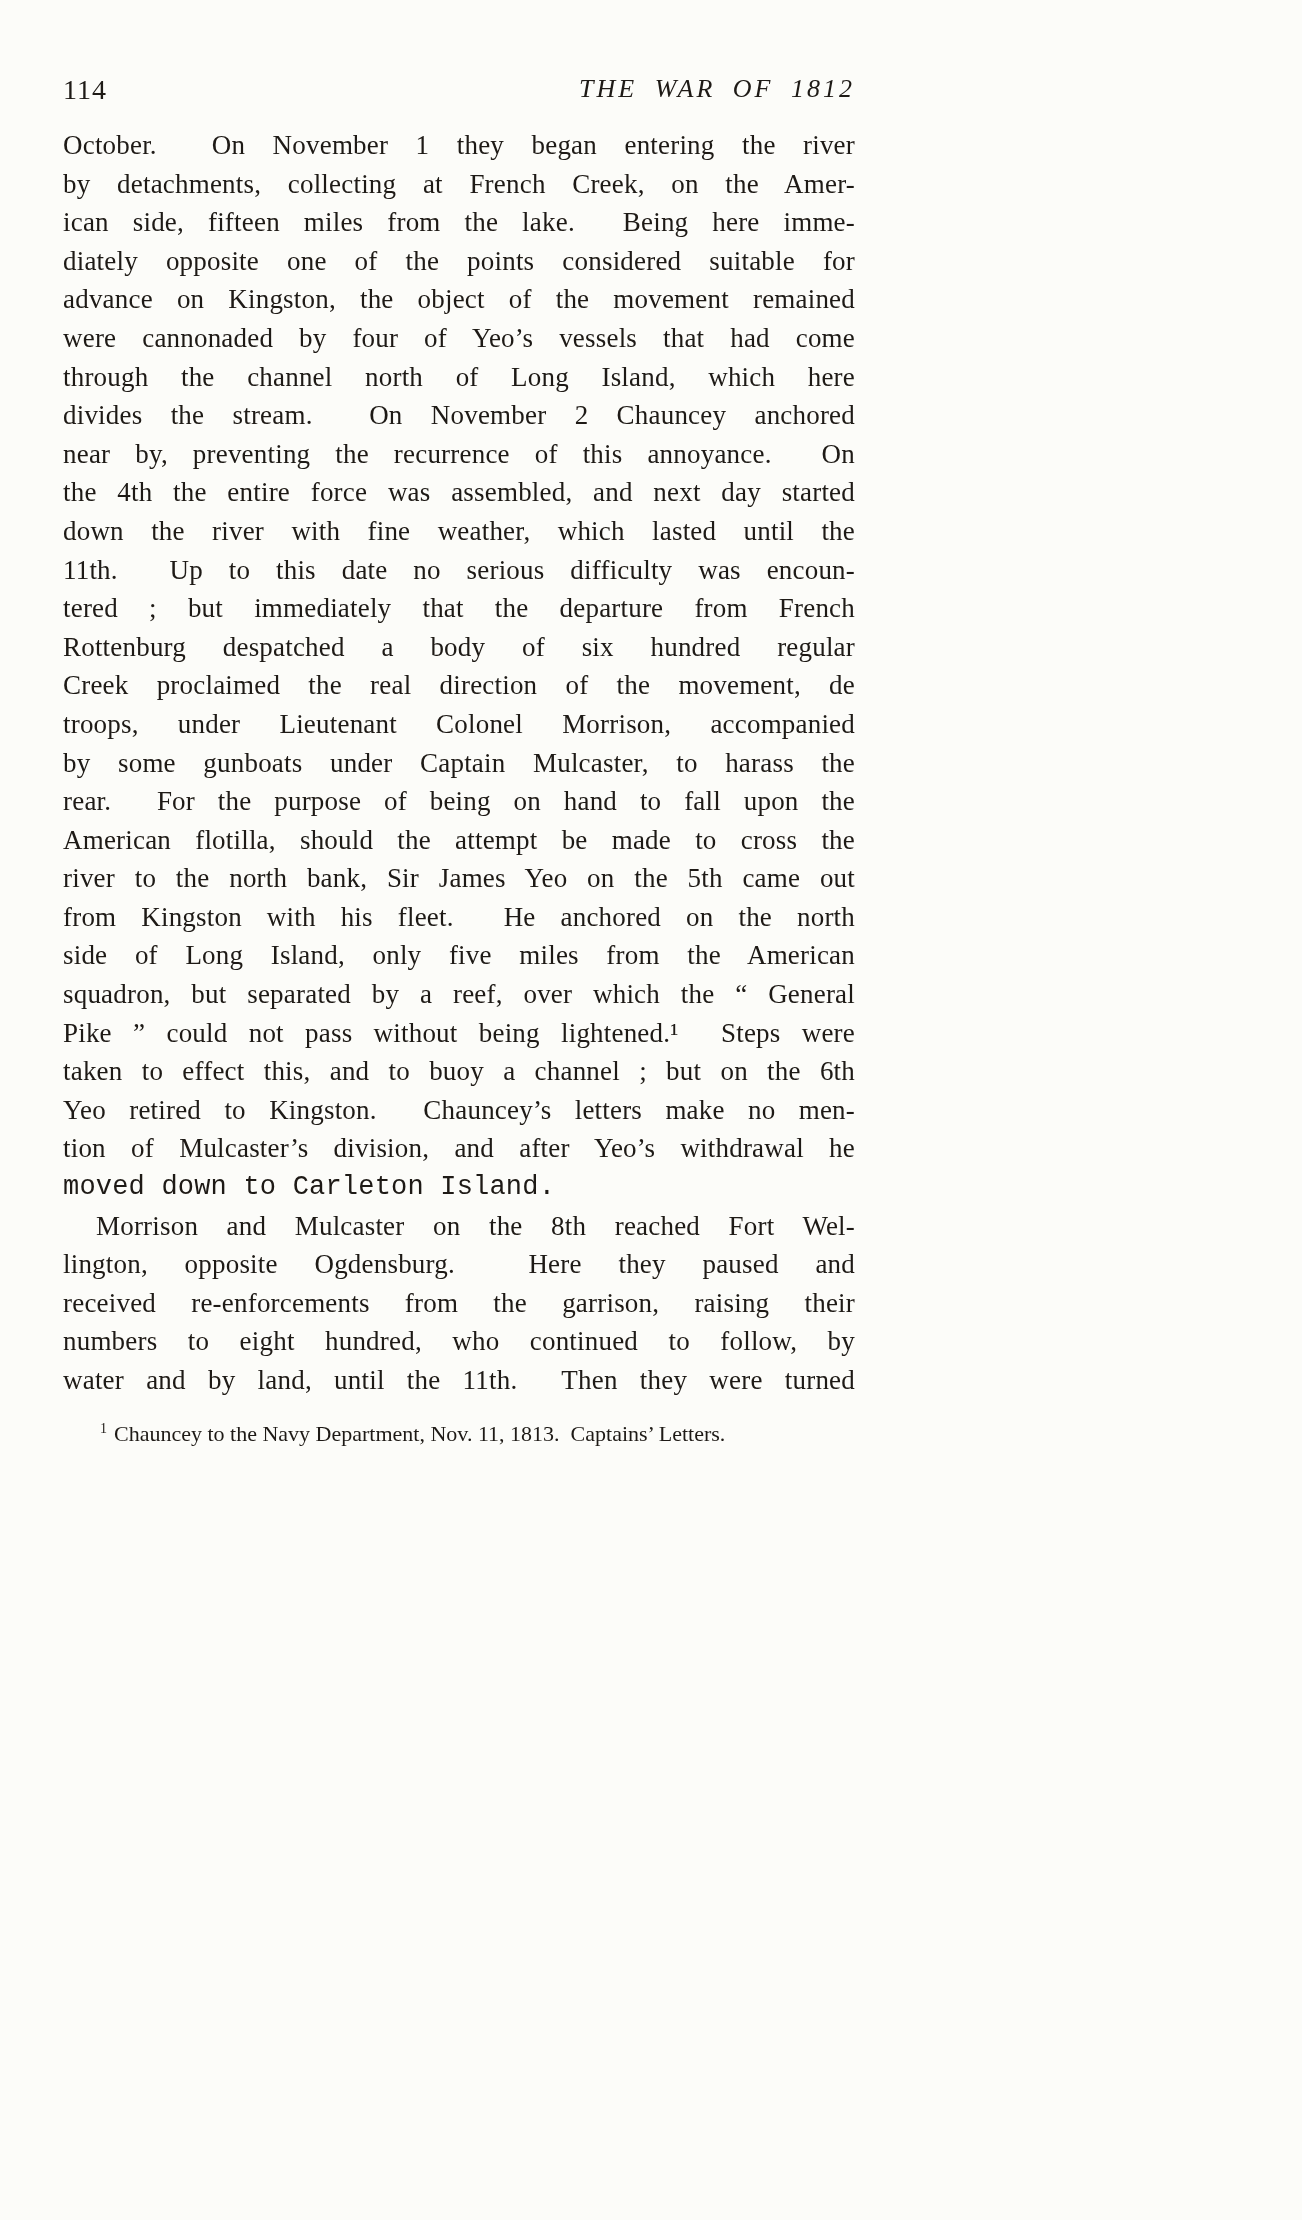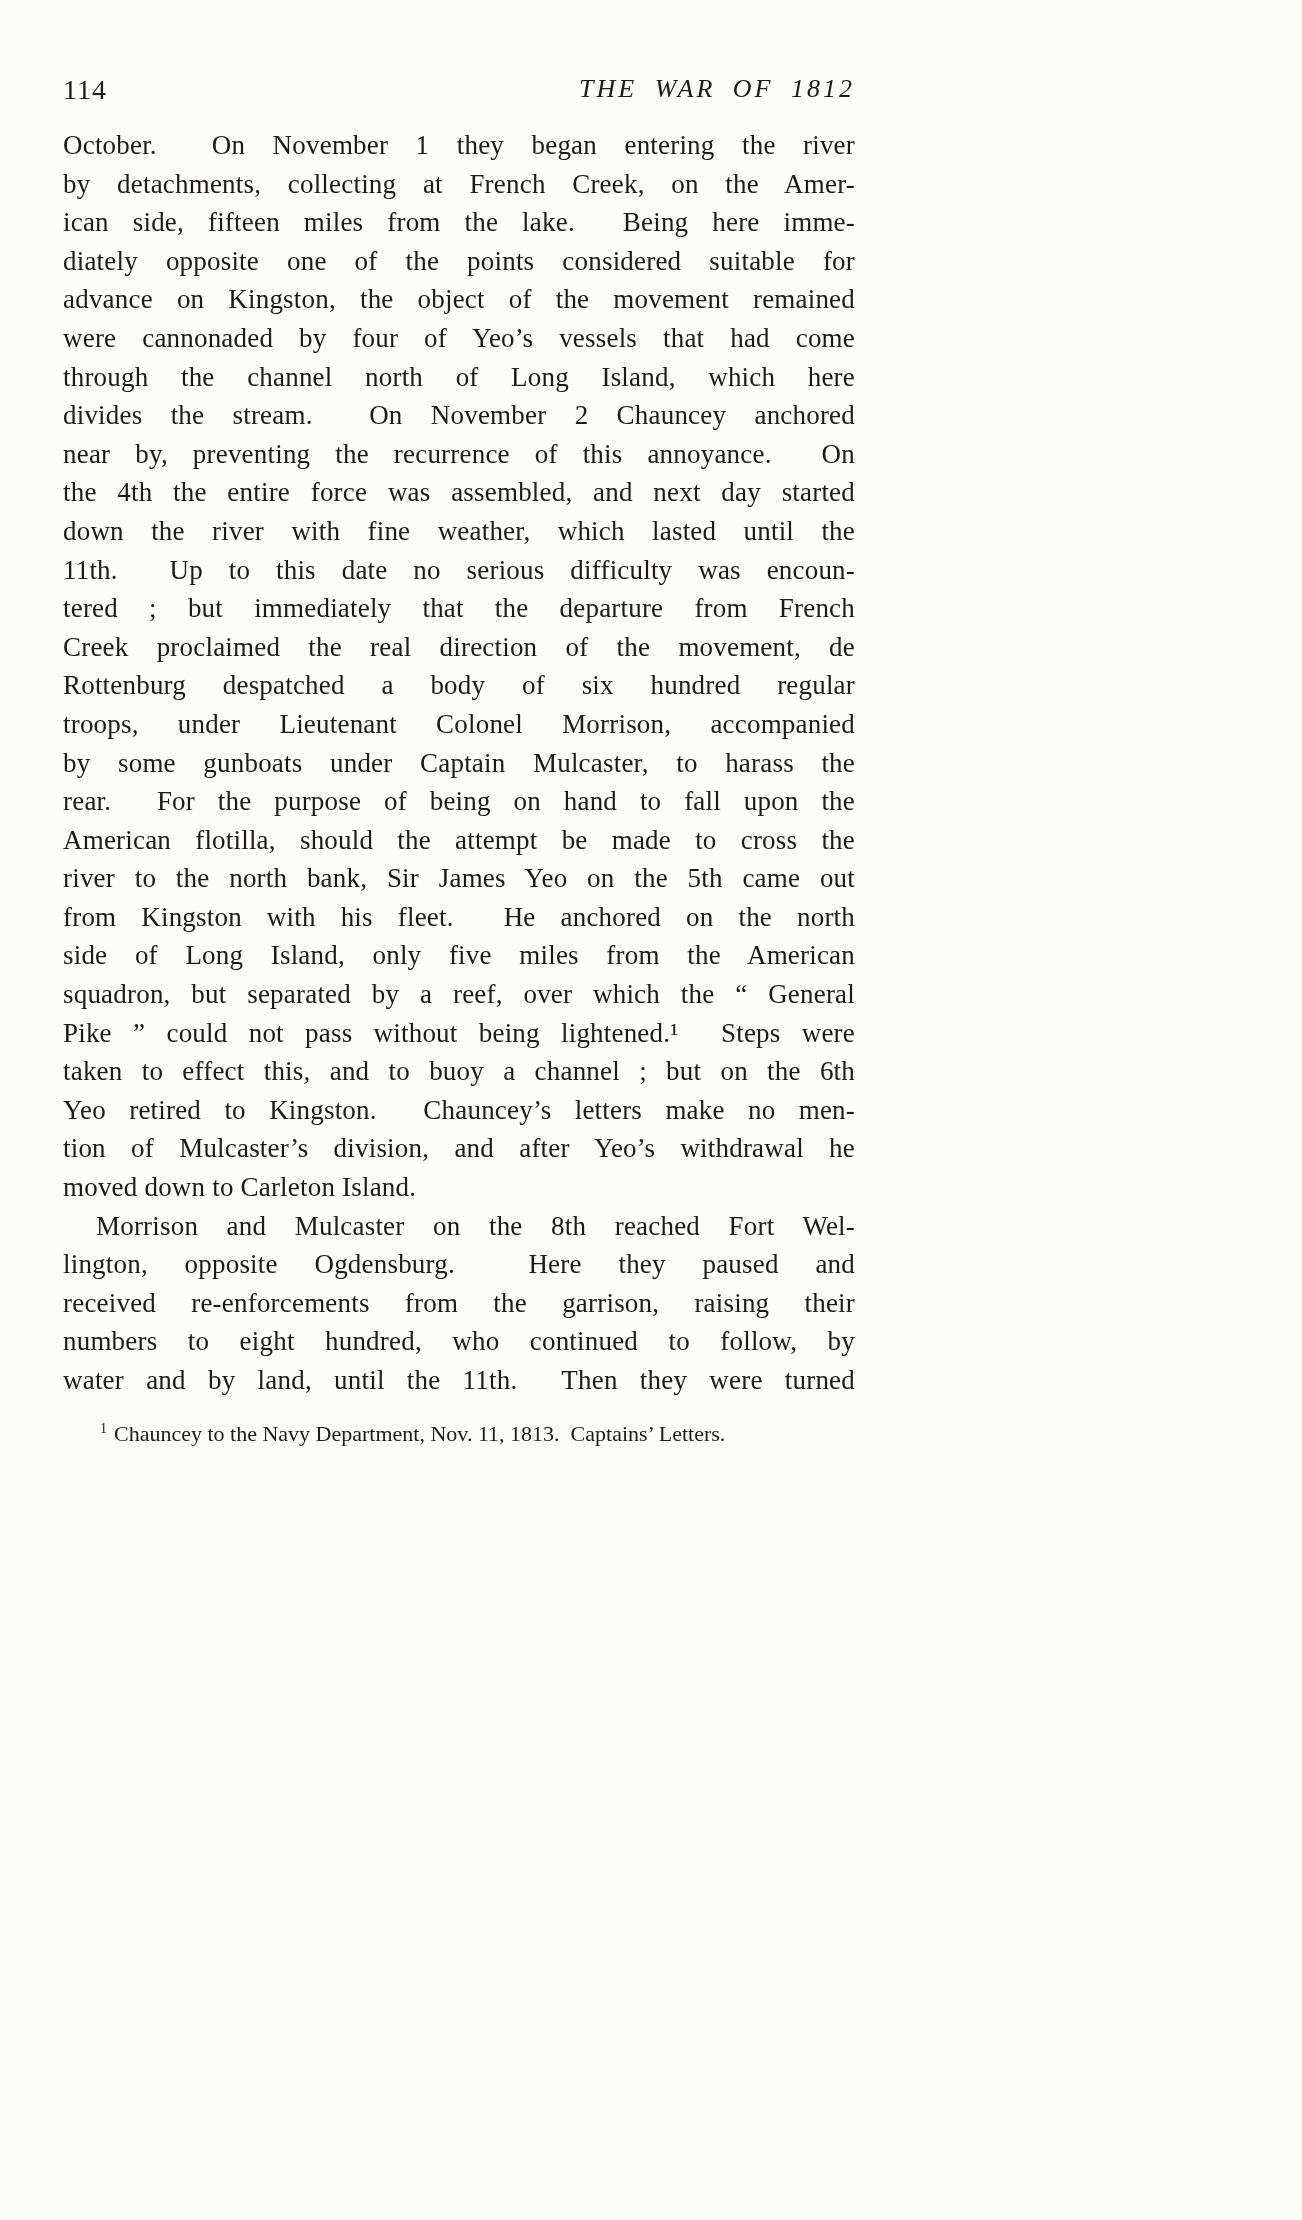--- a/index.html
+++ b/index.html
@@ -53,21 +53,21 @@
   .line {
     font-size: 27px;
     line-height: 38.6px;
     letter-spacing: 0.2px;
     text-align: justify;
     text-align-last: justify;
     text-justify: inter-word;
     white-space: normal;
   }
   .line.indent { padding-left: 33px; }
-  .line.last { text-align-last: left; }
+  .line.last { text-align-last: left; font-family: Liberation Mono, monospace; }
 
   .footnote {
     margin-top: 14px;
     padding-left: 37px;
     font-size: 22px;
     line-height: 30px;
   }
   .footnote-marker {
     font-size: 14px;
     margin-right: 7px;
@@ -92,22 +92,22 @@
           <div class="line">diately opposite one of the points considered suitable for</div>
           <div class="line">advance on Kingston, the object of the movement remained</div>
           <div class="line">were cannonaded by four of Yeo’s vessels that had come</div>
           <div class="line">through the channel north of Long Island, which here</div>
           <div class="line">divides the stream.&nbsp; On November 2 Chauncey anchored</div>
           <div class="line">near by, preventing the recurrence of this annoyance.&nbsp; On</div>
           <div class="line">the 4th the entire force was assembled, and next day started</div>
           <div class="line">down the river with fine weather, which lasted until the</div>
           <div class="line">11th.&nbsp; Up to this date no serious difficulty was encoun-</div>
           <div class="line">tered ; but immediately that the departure from French</div>
+          <div class="line">Rottenburg despatched a body of six hundred regular</div>
           <div class="line">Creek proclaimed the real direction of the movement, de</div>
-          <div class="line">Rottenburg despatched a body of six hundred regular</div>
           <div class="line">troops, under Lieutenant Colonel Morrison, accompanied</div>
           <div class="line">by some gunboats under Captain Mulcaster, to harass the</div>
           <div class="line">rear.&nbsp; For the purpose of being on hand to fall upon the</div>
           <div class="line">American flotilla, should the attempt be made to cross the</div>
           <div class="line">river to the north bank, Sir James Yeo on the 5th came out</div>
           <div class="line">from Kingston with his fleet.&nbsp; He anchored on the north</div>
           <div class="line">side of Long Island, only five miles from the American</div>
           <div class="line">squadron, but separated by a reef, over which the “ General</div>
           <div class="line">Pike ” could not pass without being lightened.¹&nbsp; Steps were</div>
           <div class="line">taken to effect this, and to buoy a channel ; but on the 6th</div>

